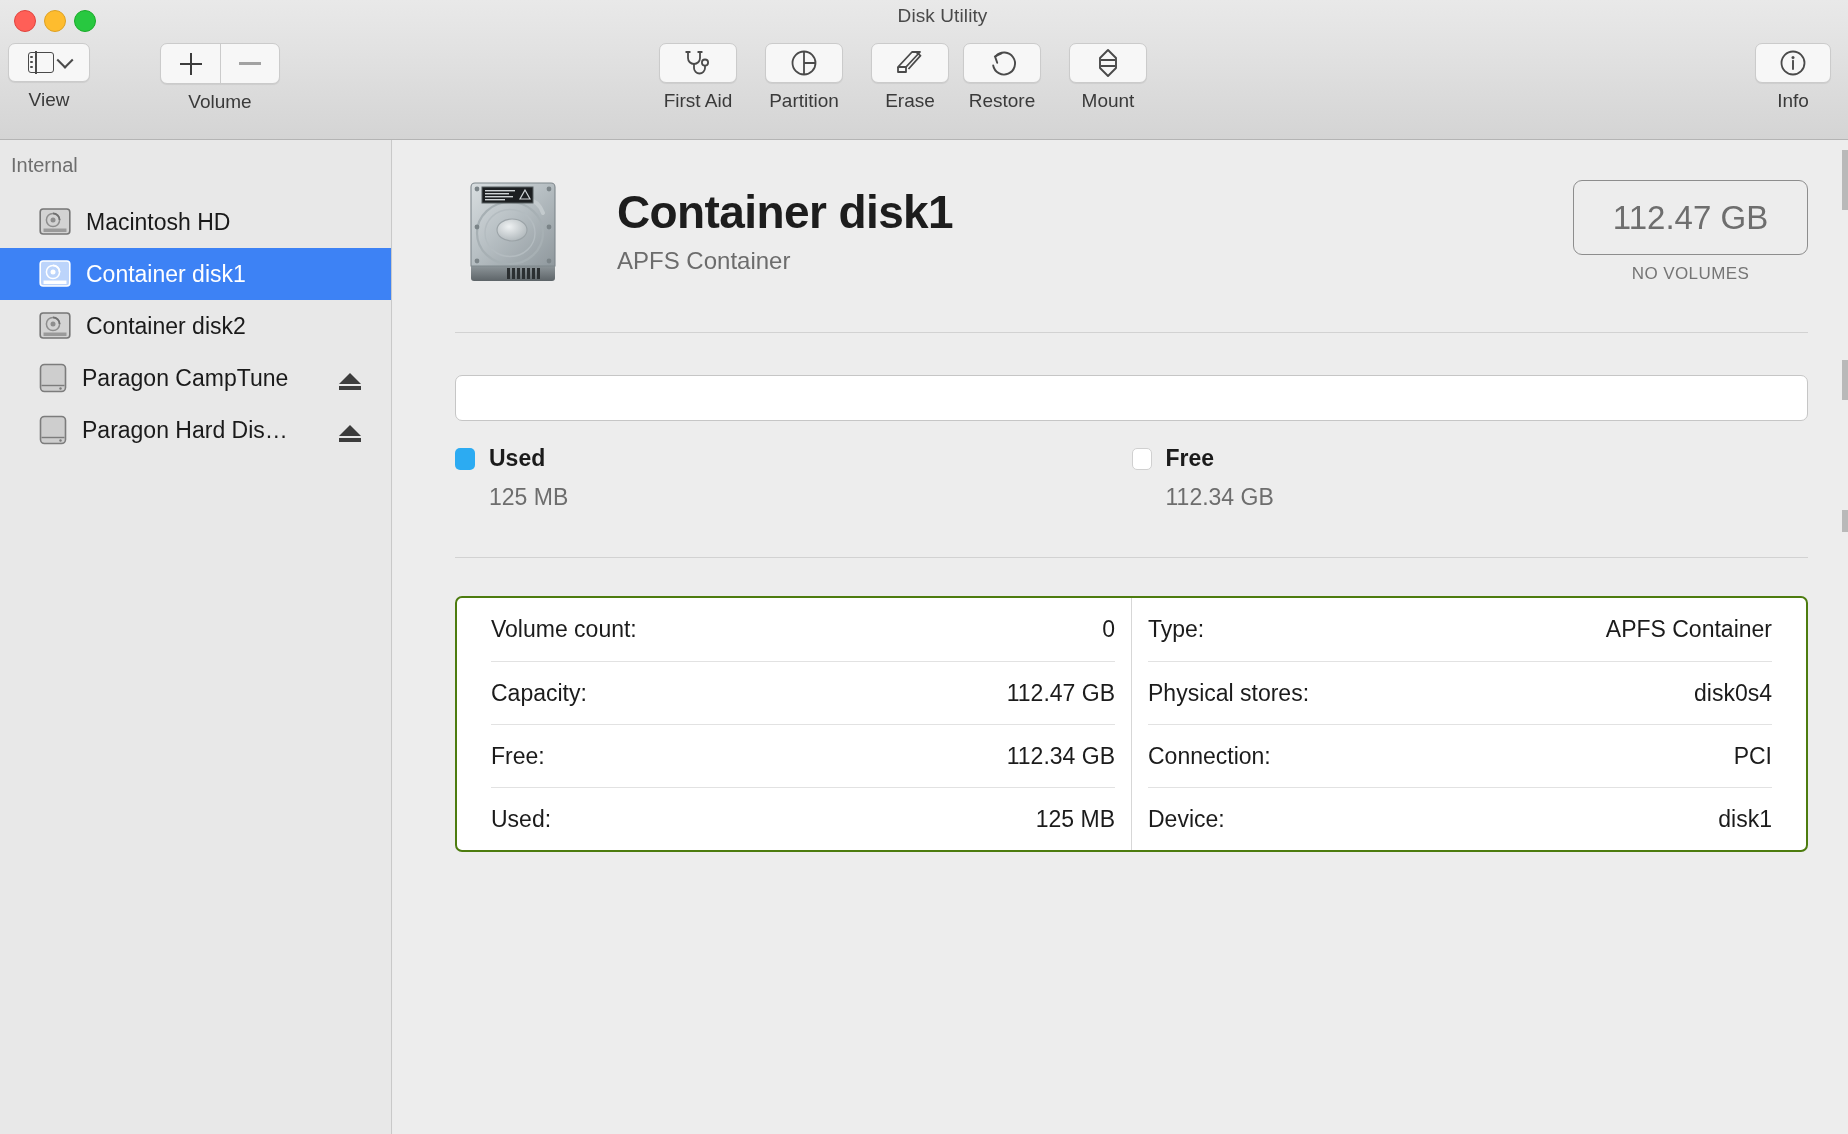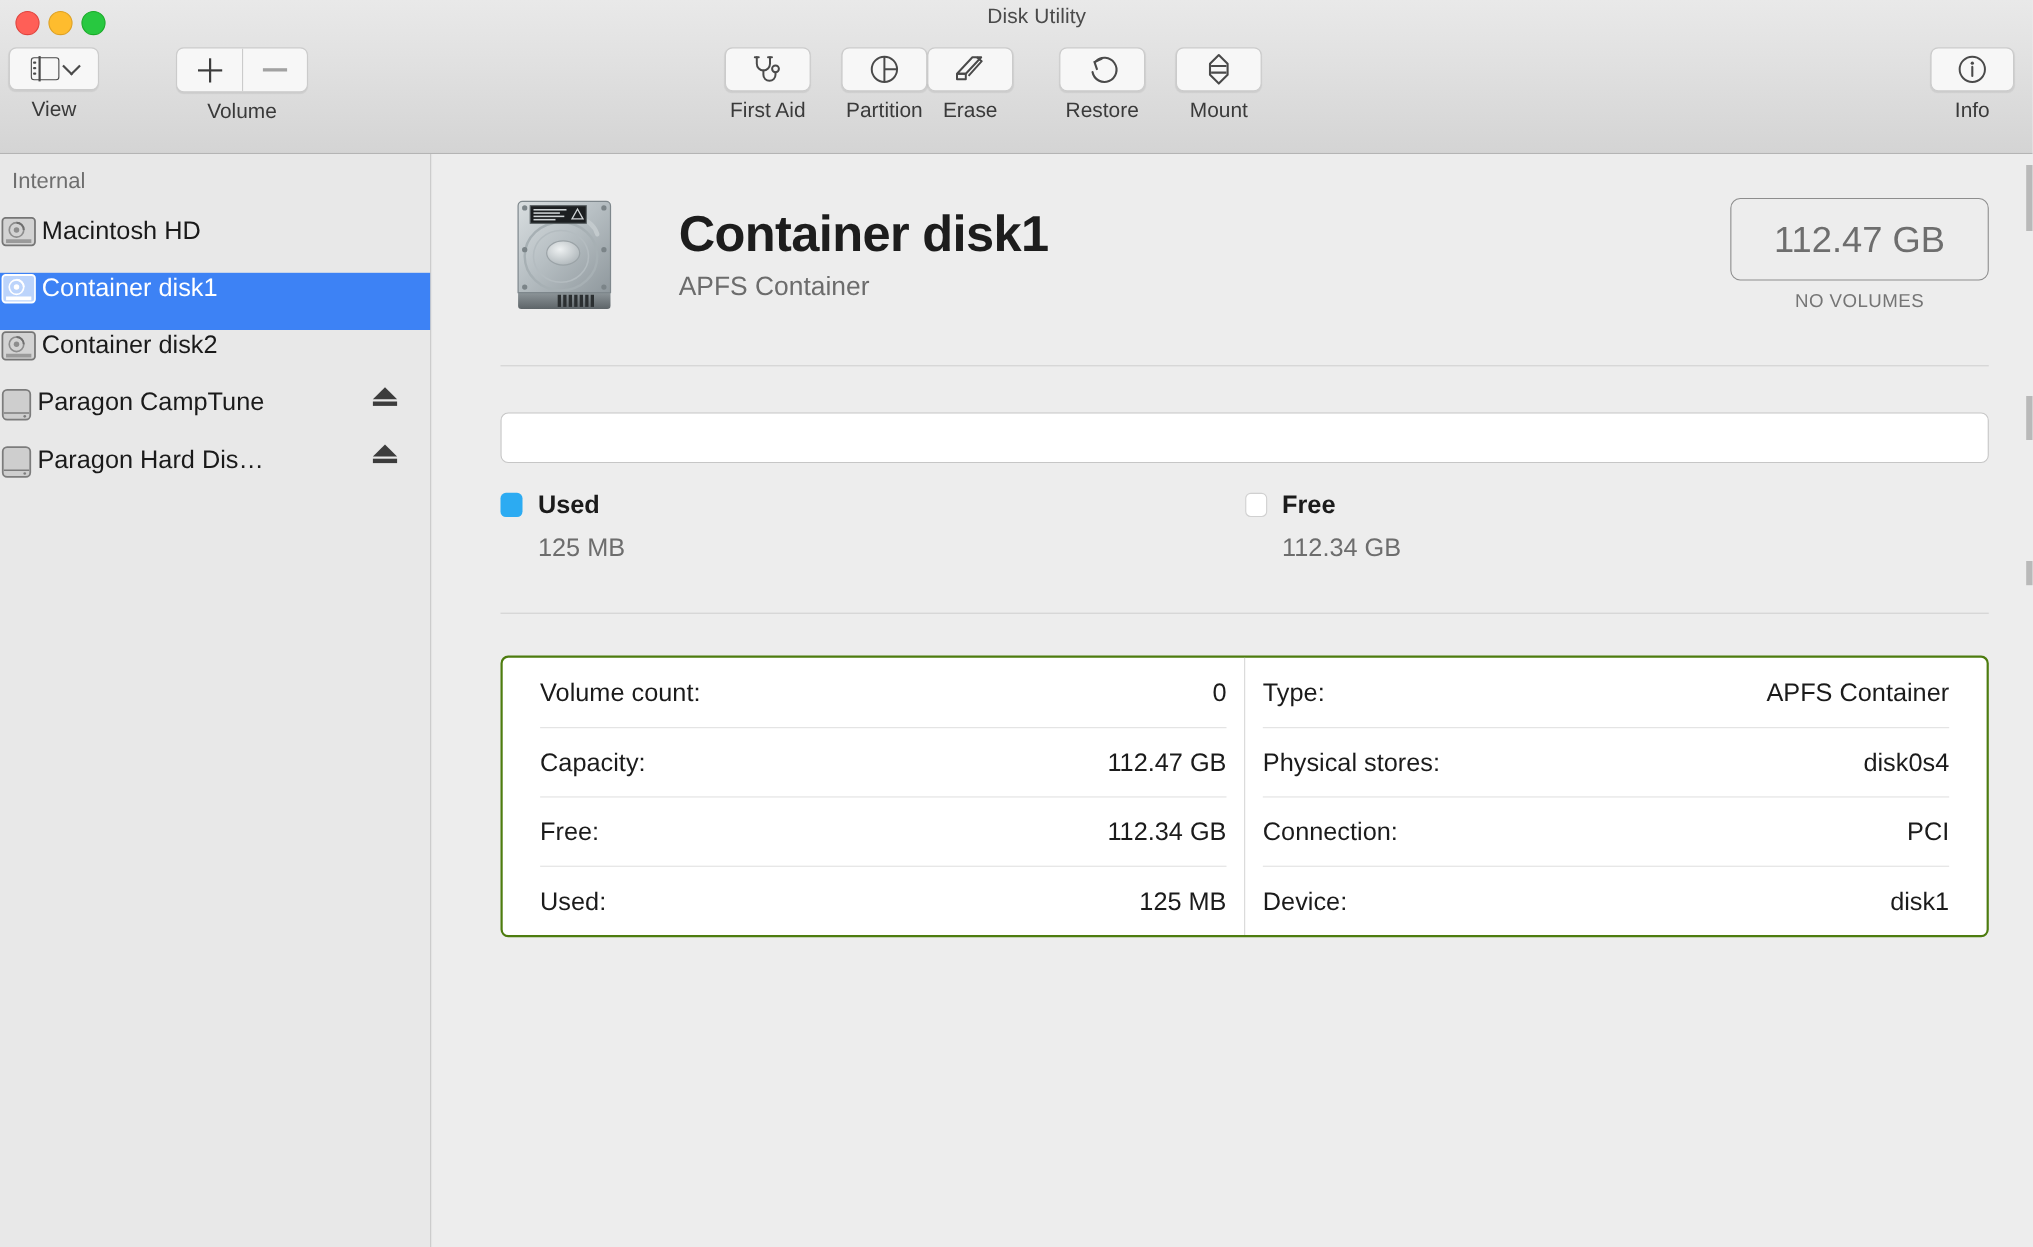--- a/index.html
+++ b/index.html
@@ -57,42 +57,42 @@
   .plus:before,.plus:after{ content:""; position:absolute; background:#3c3c3c; }
   .plus:before{ left:10px; top:0; width:2.2px; height:22px; }
   .plus:after{ left:0; top:10px; width:22px; height:2.2px; }
   .minus{ width:22px; height:2.2px; background:#a2a2a2; }
 
   
   .act{ position:absolute; top:43px; text-align:center; }
   .act .tb-btn{ width:78px; height:40px; }
   #act-firstaid{ left:659px; }
   #act-partition{ left:765px; }
-  #act-erase{ left:843px; }
+  #act-erase{ left:871px; }
   #act-restore{ left:963px; }
   #act-mount{ left:1069px; }
   #act-info{ left:1755px; }
   #act-info .tb-btn{ width:76px; height:40px; }
 
   
   .edge-sliver{ position:absolute; right:0; width:6px; background:#b9b9b9; }
 
   
   .sidebar{
     position:absolute; left:0; top:140px; width:392px; height:994px;
     background:#e8e8e8; border-right:1px solid #c9c9c9;
   }
   .sb-header{
     display:flex; align-items:baseline; justify-content:space-between;
     padding:0 18px 0 11px; height:42px; margin-top:14px;
   }
   .sb-title{ font-size:20px; color:#6e6e6e; }
   .sb-hide{ font-size:20px; color:#6e6e6e; cursor:default; }
   .sb-row{
-    display:flex; align-items:flex-start; height:52px; gap:4px;
+    display:flex; align-items:center; height:52px; padding-left:38px; gap:14px;
     position:relative;
   }
   .sb-row.sel{ background:#3d82f5; }
   .sb-name{ font-size:23px; color:#1a1a1a; white-space:nowrap; }
   .sb-row.sel .sb-name{ color:#fff; }
   .eject{ position:absolute; right:30px; width:0; height:0;
           border-left:11px solid transparent; border-right:11px solid transparent;
           border-bottom:11px solid #3c3c3c; }
   .eject:after{ content:""; position:absolute; left:-11px; top:13px; width:22px; height:4px; background:#3c3c3c; }
 

